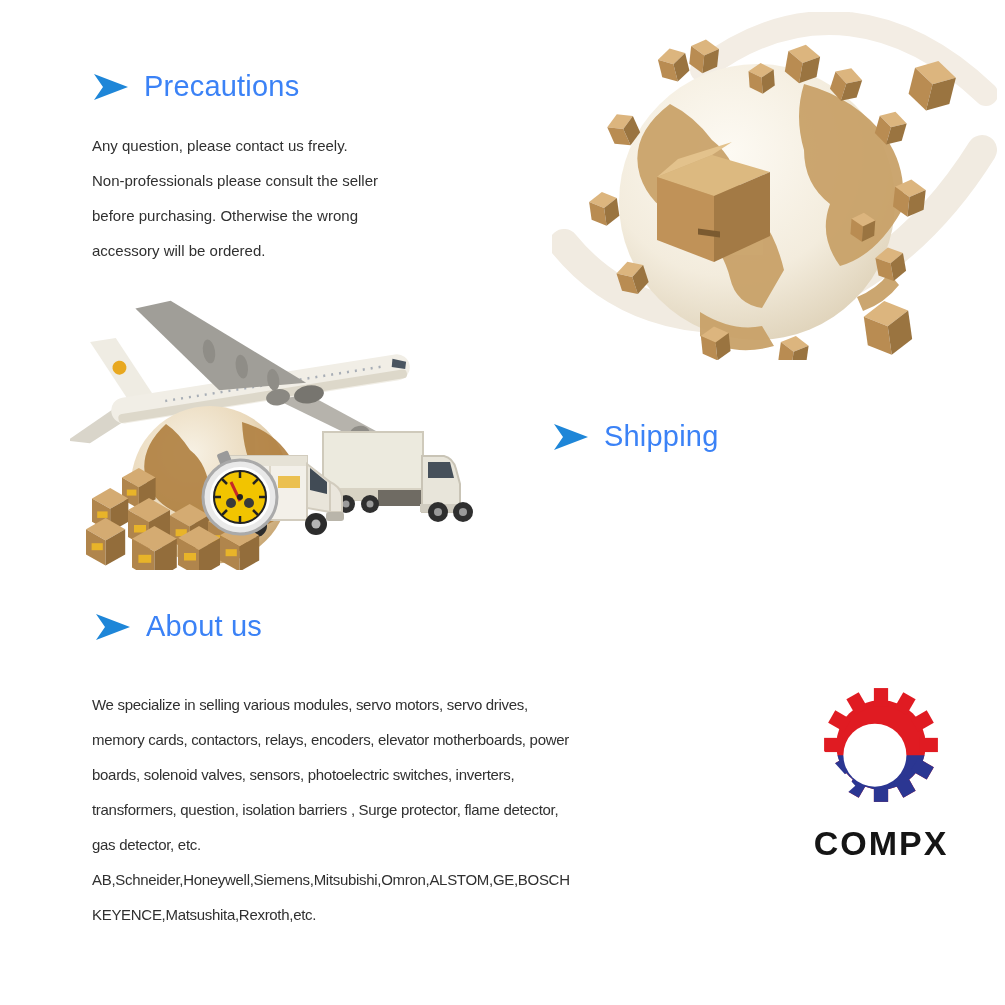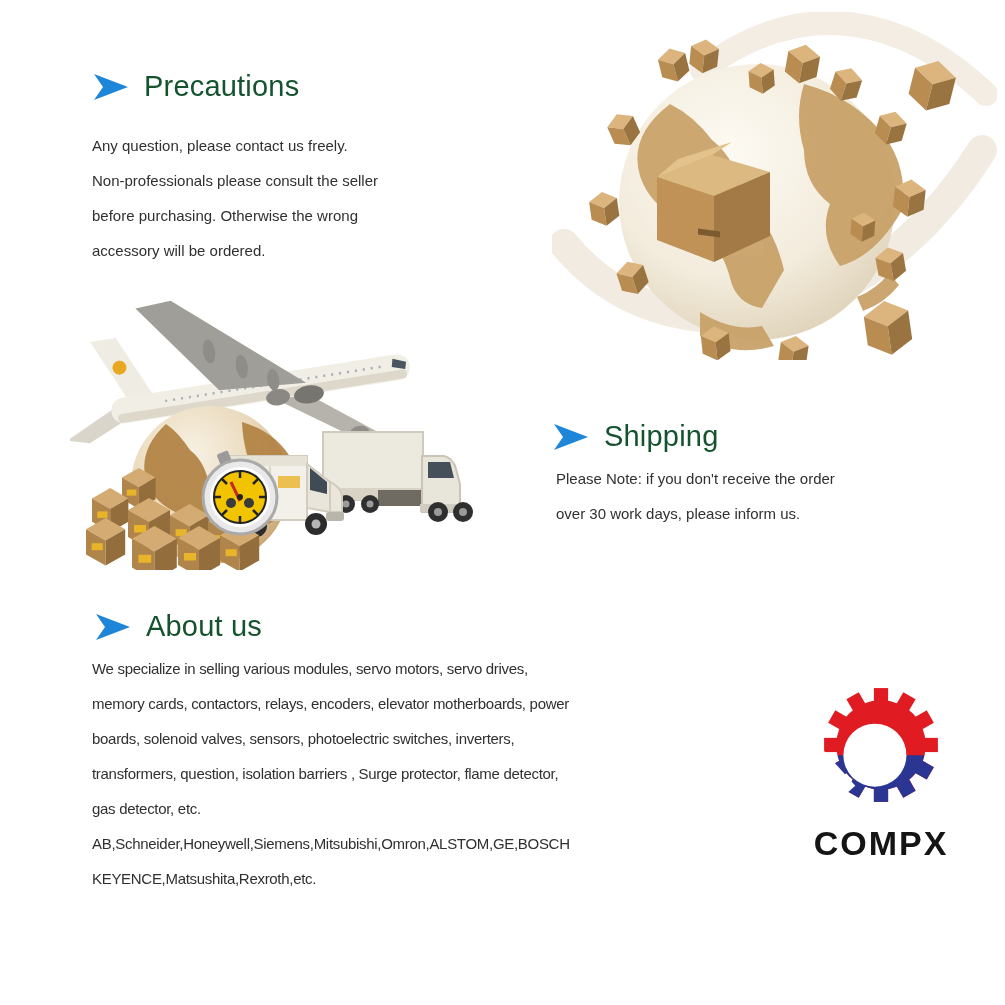--- a/index.html
+++ b/index.html
@@ -2,24 +2,24 @@
 <html><head>
 <meta charset="utf-8">
 <style>
   html,body{margin:0;padding:0;background:#ffffff;}
   #canvas{
     position:relative;width:1005px;height:1005px;background:#ffffff;overflow:hidden;
     font-family:"Liberation Sans","DejaVu Sans",sans-serif;color:#303030;
   }
   .section-head{position:absolute;display:flex;align-items:center;gap:15px;}
   .section-head .arrow{flex:0 0 auto;display:block;}
-  .section-title{font-size:29px;font-weight:400;color:#14532d;letter-spacing:0.2px;white-space:nowrap;}
+  .section-title{font-size:29px;font-weight:400;color:#3b82f6;letter-spacing:0.2px;white-space:nowrap;}
   .body-block{position:absolute;font-size:15px;line-height:35px;color:#303030;}
   .body-block div{white-space:nowrap;}
-  .about-block{letter-spacing:-0.3px;}
+  .about-block{letter-spacing:-0.3px;margin-top:36px;}
   .illus{position:absolute;}
   .logo-block{position:absolute;left:806px;top:688px;width:150px;text-align:center;}
   .brand-name{display:block;margin-top:18px;font-size:34px;font-weight:700;letter-spacing:2px;color:#151515;white-space:nowrap;}
 </style>
 </head>
 <body>
 
 <div id="canvas">
 
   <svg class="illus" style="left:552px;top:12px;" width="445" height="348" viewBox="0 0 445 348">
@@ -195,24 +195,20 @@
       <circle r="3" fill="#222222"></circle>
     </g>
   </svg>
 
   <div class="section-head" style="left:553px;top:420px;">
     <svg class="arrow" width="36" height="30" viewBox="0 0 36 30">
       <polygon points="1,2 35,15 1,28 10,15" fill="#1e86d8"></polygon>
     </svg>
     <span class="section-title">Shipping</span>
   </div>
-  <div class="body-block" style="left:556px;top:461px;">
-    <div>Please Note: if you don't receive the order</div>
-    <div>over 30 work days, please inform us.</div>
-  </div>
 
   <div class="section-head" style="left:95px;top:586px;margin-top:24px;">
     <svg class="arrow" width="36" height="30" viewBox="0 0 36 30">
       <polygon points="1,2 35,15 1,28 10,15" fill="#1e86d8"></polygon>
     </svg>
     <span class="section-title">About us</span>
   </div>
   <div class="body-block about-block" style="left:92px;top:651px;">
     <div>We specialize in selling various modules, servo motors, servo drives,</div>
     <div>memory cards, contactors, relays, encoders, elevator motherboards, power</div>

